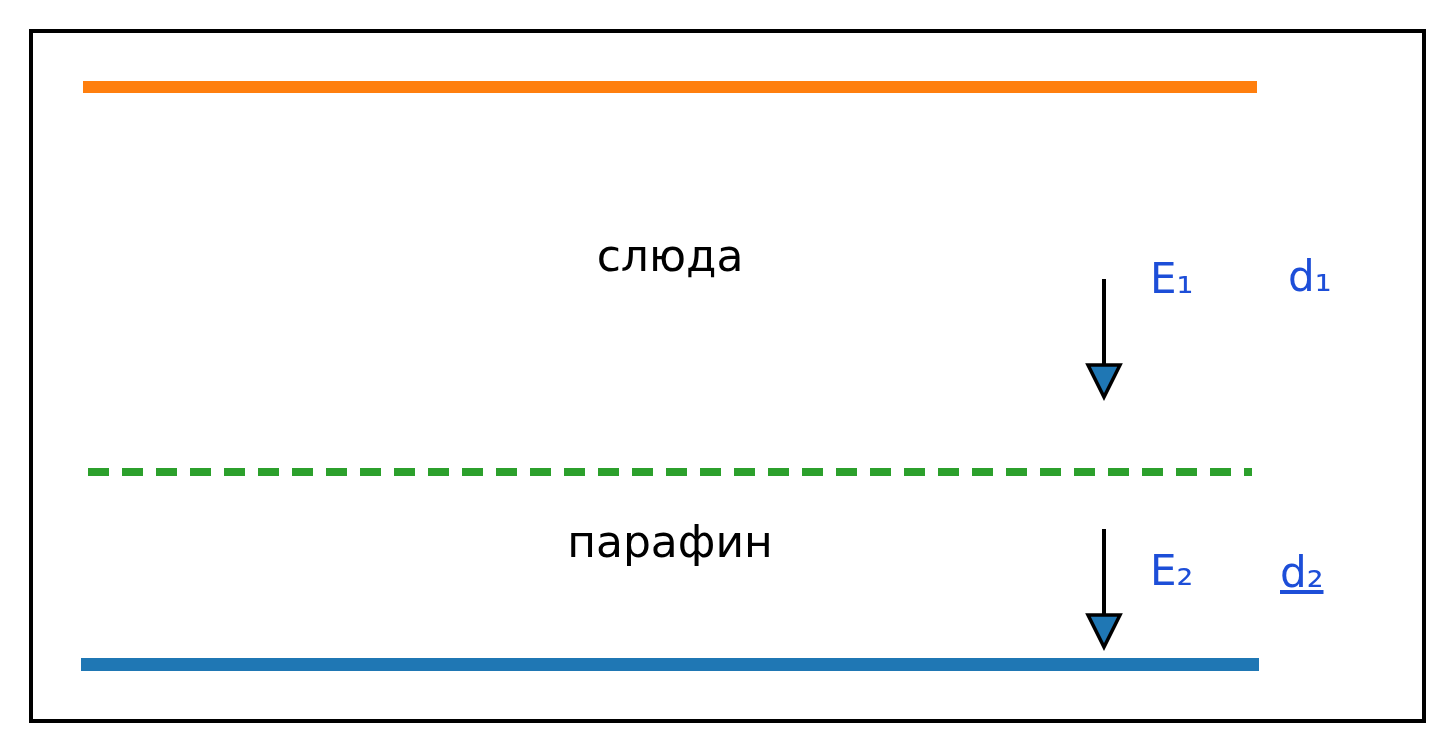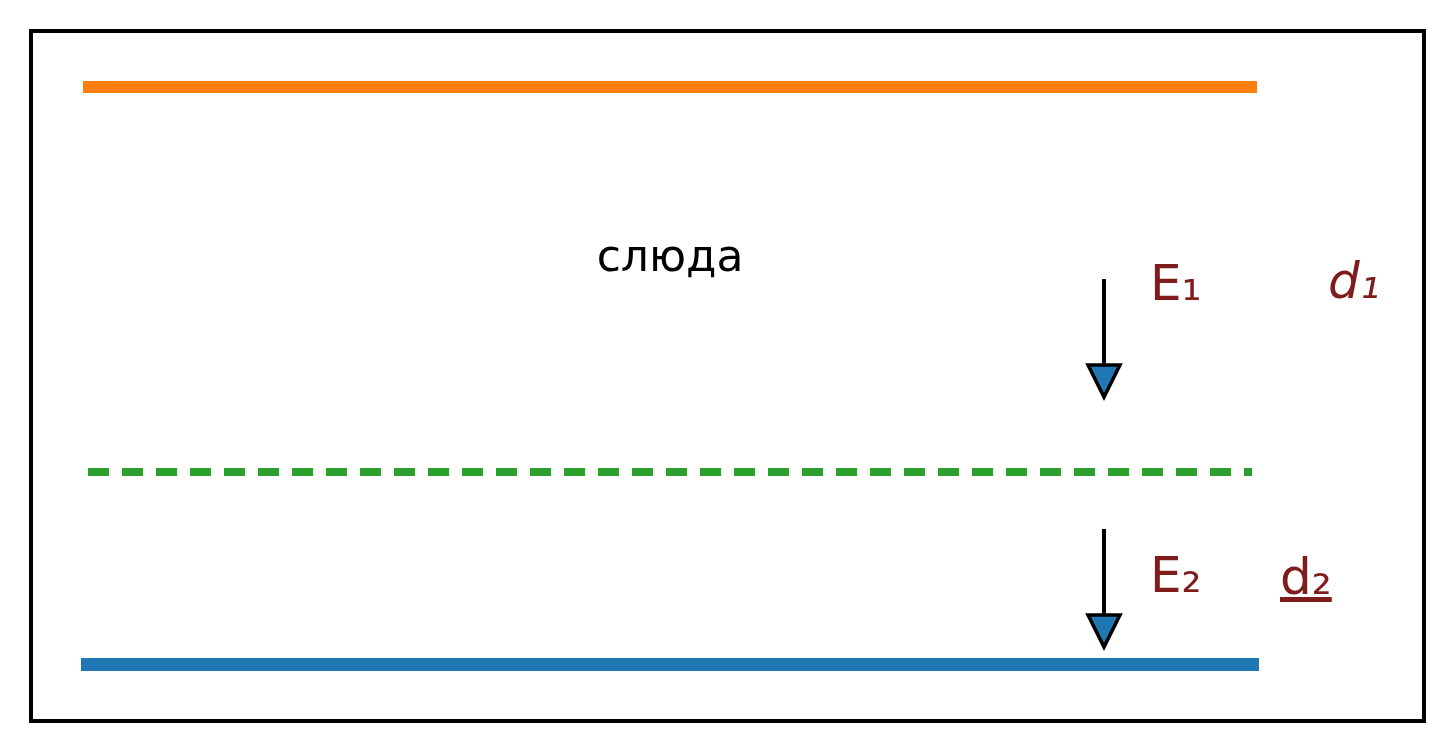--- a/index.html
+++ b/index.html
@@ -74,27 +74,27 @@
   .region2-label { top: 518px; }
   .field-arrow {
     position: absolute;
     width: 40px;
     height: 124px;
   }
   .arrow-e1 { left: 1084px; top: 277px; }
   .arrow-e2 { left: 1084px; top: 527px; }
   .anno {
     position: absolute;
-    color: #7f1d1d;
-    font-size: 50px;
+    color: #1d4ed8;
+    font-size: 42px;
     line-height: 1;
     white-space: nowrap;
   }
   .label-e1 { left: 1150px; top: 258px; }
-  .label-d1 { left: 1328px; top: 256px; font-style: italic; }
+  .label-d1 { left: 1288px; top: 256px; }
   .label-e2 { left: 1150px; top: 550px; }
   .label-d2 { left: 1280px; top: 552px; text-decoration: underline; }
 </style>
 </head>
 <body>
 
 <div class="stage">
 
   <div class="frame"></div>
 
@@ -102,20 +102,21 @@
 
   <div class="interface-line"></div>
 
   <div class="plate plate-bottom"></div>
 
   <div class="region-label region1-label">
     <span class="material">слюда</span>
   </div>
 
   <div class="region-label region2-label">
+    <span class="material">парафин</span>
   </div>
 
   <svg class="field-arrow arrow-e1" viewBox="0 0 40 124">
     <line x1="20" y1="2" x2="20" y2="89" stroke="var(--arrow_stroke,#000)" stroke-width="4"></line>
     <polygon points="4,88 36,88 20,120" fill="var(--arrow_fill,#1f77b4)" stroke="var(--arrow_stroke,#000)" stroke-width="3.5" stroke-linejoin="miter"></polygon>
   </svg>
 
   <svg class="field-arrow arrow-e2" viewBox="0 0 40 124">
     <line x1="20" y1="2" x2="20" y2="89" stroke="var(--arrow_stroke,#000)" stroke-width="4"></line>
     <polygon points="4,88 36,88 20,120" fill="var(--arrow_fill,#1f77b4)" stroke="var(--arrow_stroke,#000)" stroke-width="3.5" stroke-linejoin="miter"></polygon>

